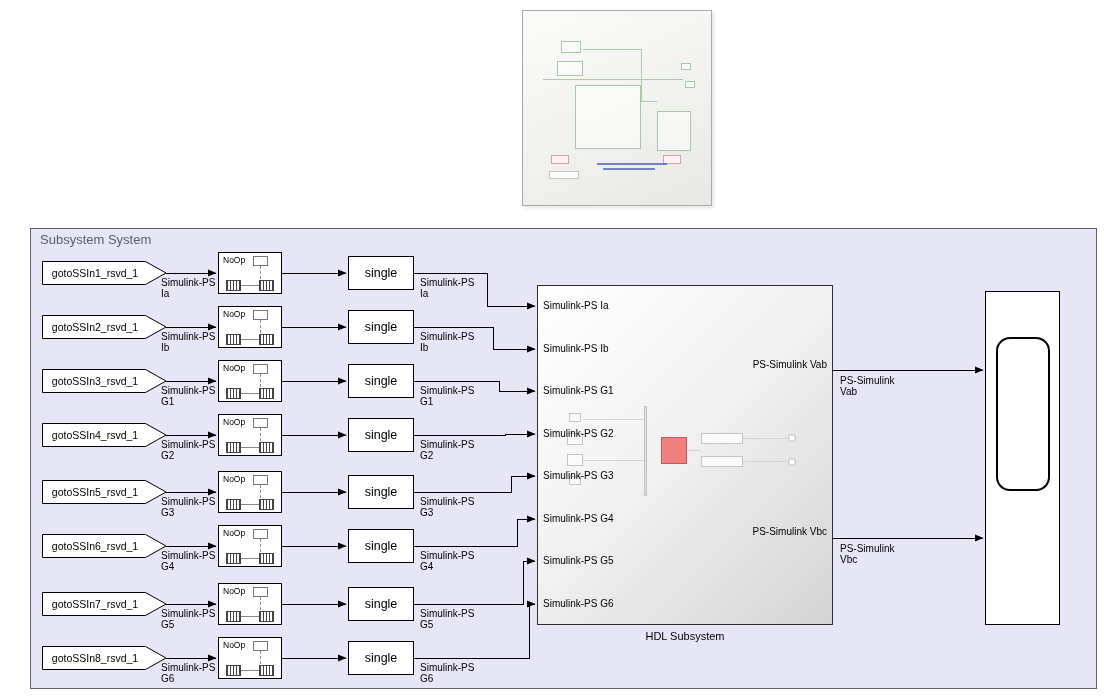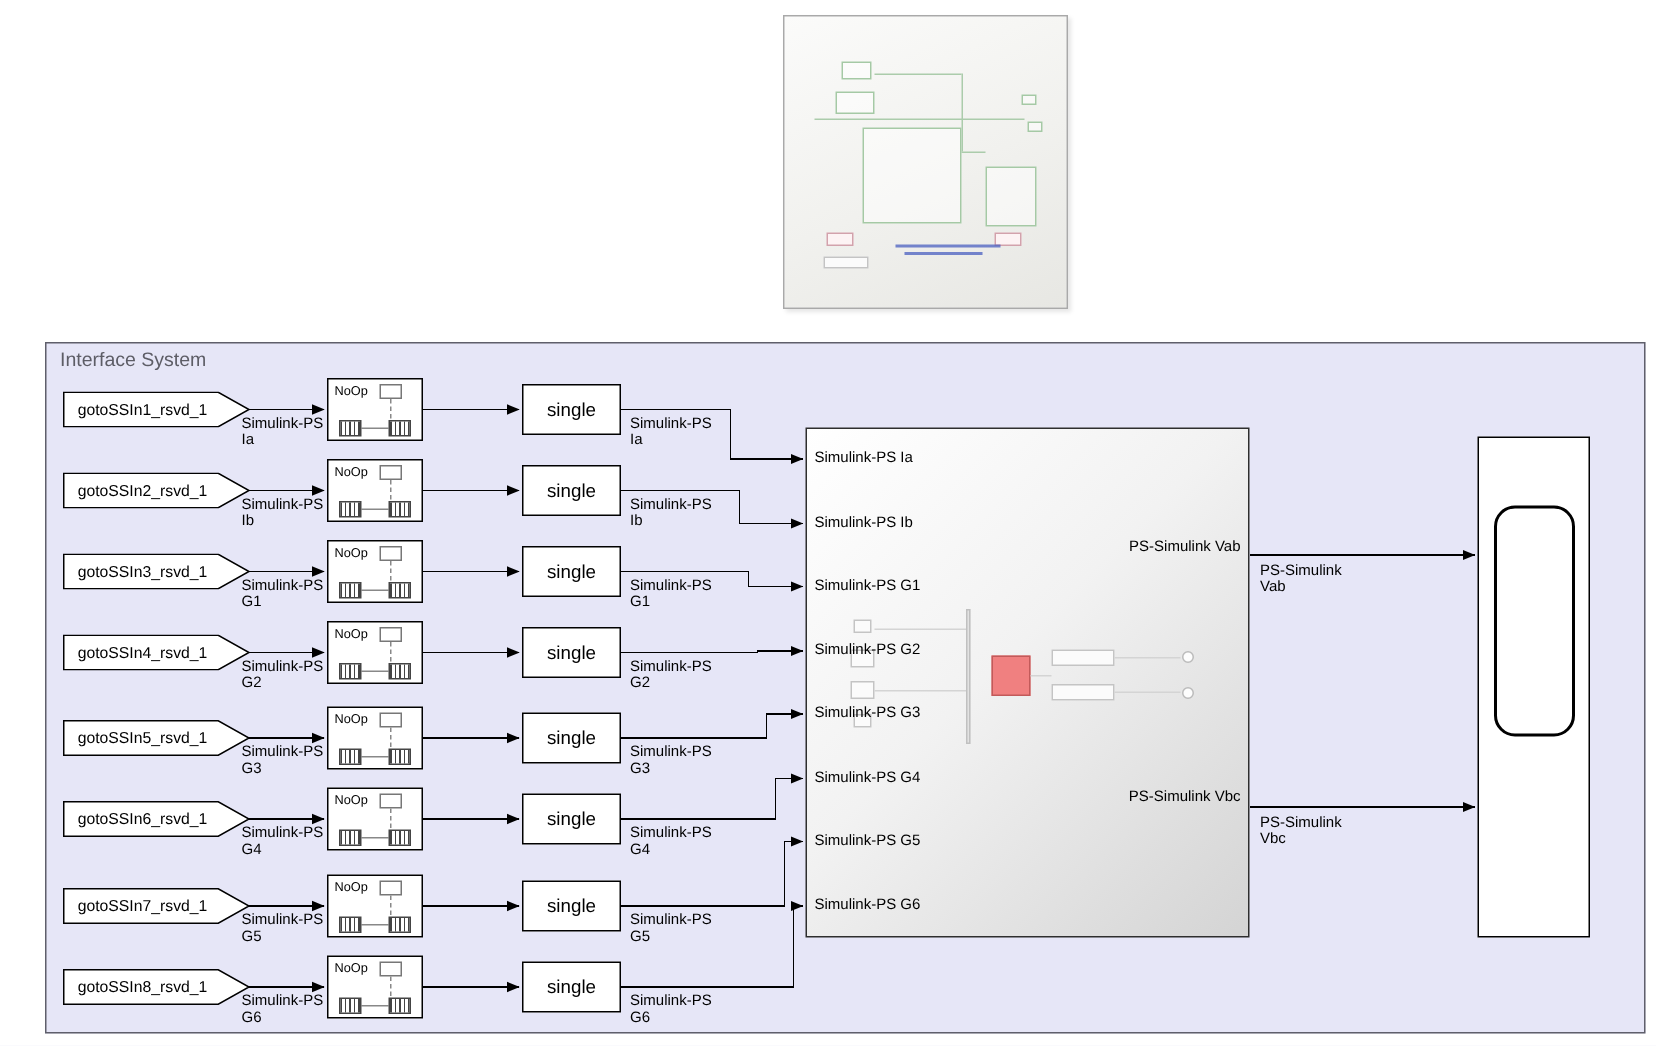--- a/index.html
+++ b/index.html
@@ -69,21 +69,21 @@
     <div class="gbox" style="left:162px;top:70px;width:10px;height:7px"></div>
     <div class="gline abs" style="left:118px;top:90px;width:16px;height:1px"></div>
     <div class="pbox" style="left:28px;top:144px;width:18px;height:9px"></div>
     <div class="pbox" style="left:140px;top:144px;width:18px;height:9px"></div>
     <div class="tline" style="left:74px;top:152px;width:70px;height:2px"></div>
     <div class="tline" style="left:80px;top:157px;width:52px;height:2px"></div>
     <div class="dec dec-box" style="left:26px;top:160px;width:30px;height:8px"></div>
   </div>
 
   <div class="abs area" style="left:30px;top:228px;width:1067px;height:461px"></div>
-  <div class="abs area-title" style="left:40px;top:232px">Interface System</div>
+  <div class="abs area-title" style="left:40px;top:232px">Subsystem System</div>
 
   <svg class="abs" style="left:0;top:0" width="1104" height="697">
     <defs>
       <marker id="arw" markerWidth="9" markerHeight="8" refX="8" refY="4" orient="auto" markerUnits="userSpaceOnUse">
         <path d="M0,0.5 L8.5,4 L0,7.5 Z" fill="#000"></path>
       </marker>
     </defs>
     <g stroke="#000" stroke-width="1" fill="none" shape-rendering="crispEdges">
       <path d="M166,273 H216" marker-end="url(#arw)"></path>
       <path d="M282,273 H346" marker-end="url(#arw)"></path>
@@ -274,20 +274,21 @@
   <div class="abs port-label" style="left:543px;top:385px">Simulink-PS G1</div>
   <div class="abs port-label" style="left:543px;top:428px">Simulink-PS G2</div>
   <div class="abs port-label" style="left:543px;top:470px">Simulink-PS G3</div>
   <div class="abs port-label" style="left:543px;top:513px">Simulink-PS G4</div>
   <div class="abs port-label" style="left:543px;top:555px">Simulink-PS G5</div>
   <div class="abs port-label" style="left:543px;top:598px">Simulink-PS G6</div>
 
   <div class="abs port-label right" style="left:727px;top:359px;width:100px">PS-Simulink Vab</div>
   <div class="abs port-label right" style="left:727px;top:526px;width:100px">PS-Simulink Vbc</div>
 
+  <div class="abs hdl-label" style="left:537px;top:630px;width:296px">HDL Subsystem</div>
 
   <div class="abs sig-label" style="left:840px;top:375px;width:70px">PS-Simulink Vab</div>
   <div class="abs sig-label" style="left:840px;top:543px;width:70px">PS-Simulink Vbc</div>
 
   <div class="abs blk" style="left:985px;top:291px;width:75px;height:334px">
     <div class="scope-inner"></div>
   </div>
 
 </div>
 

